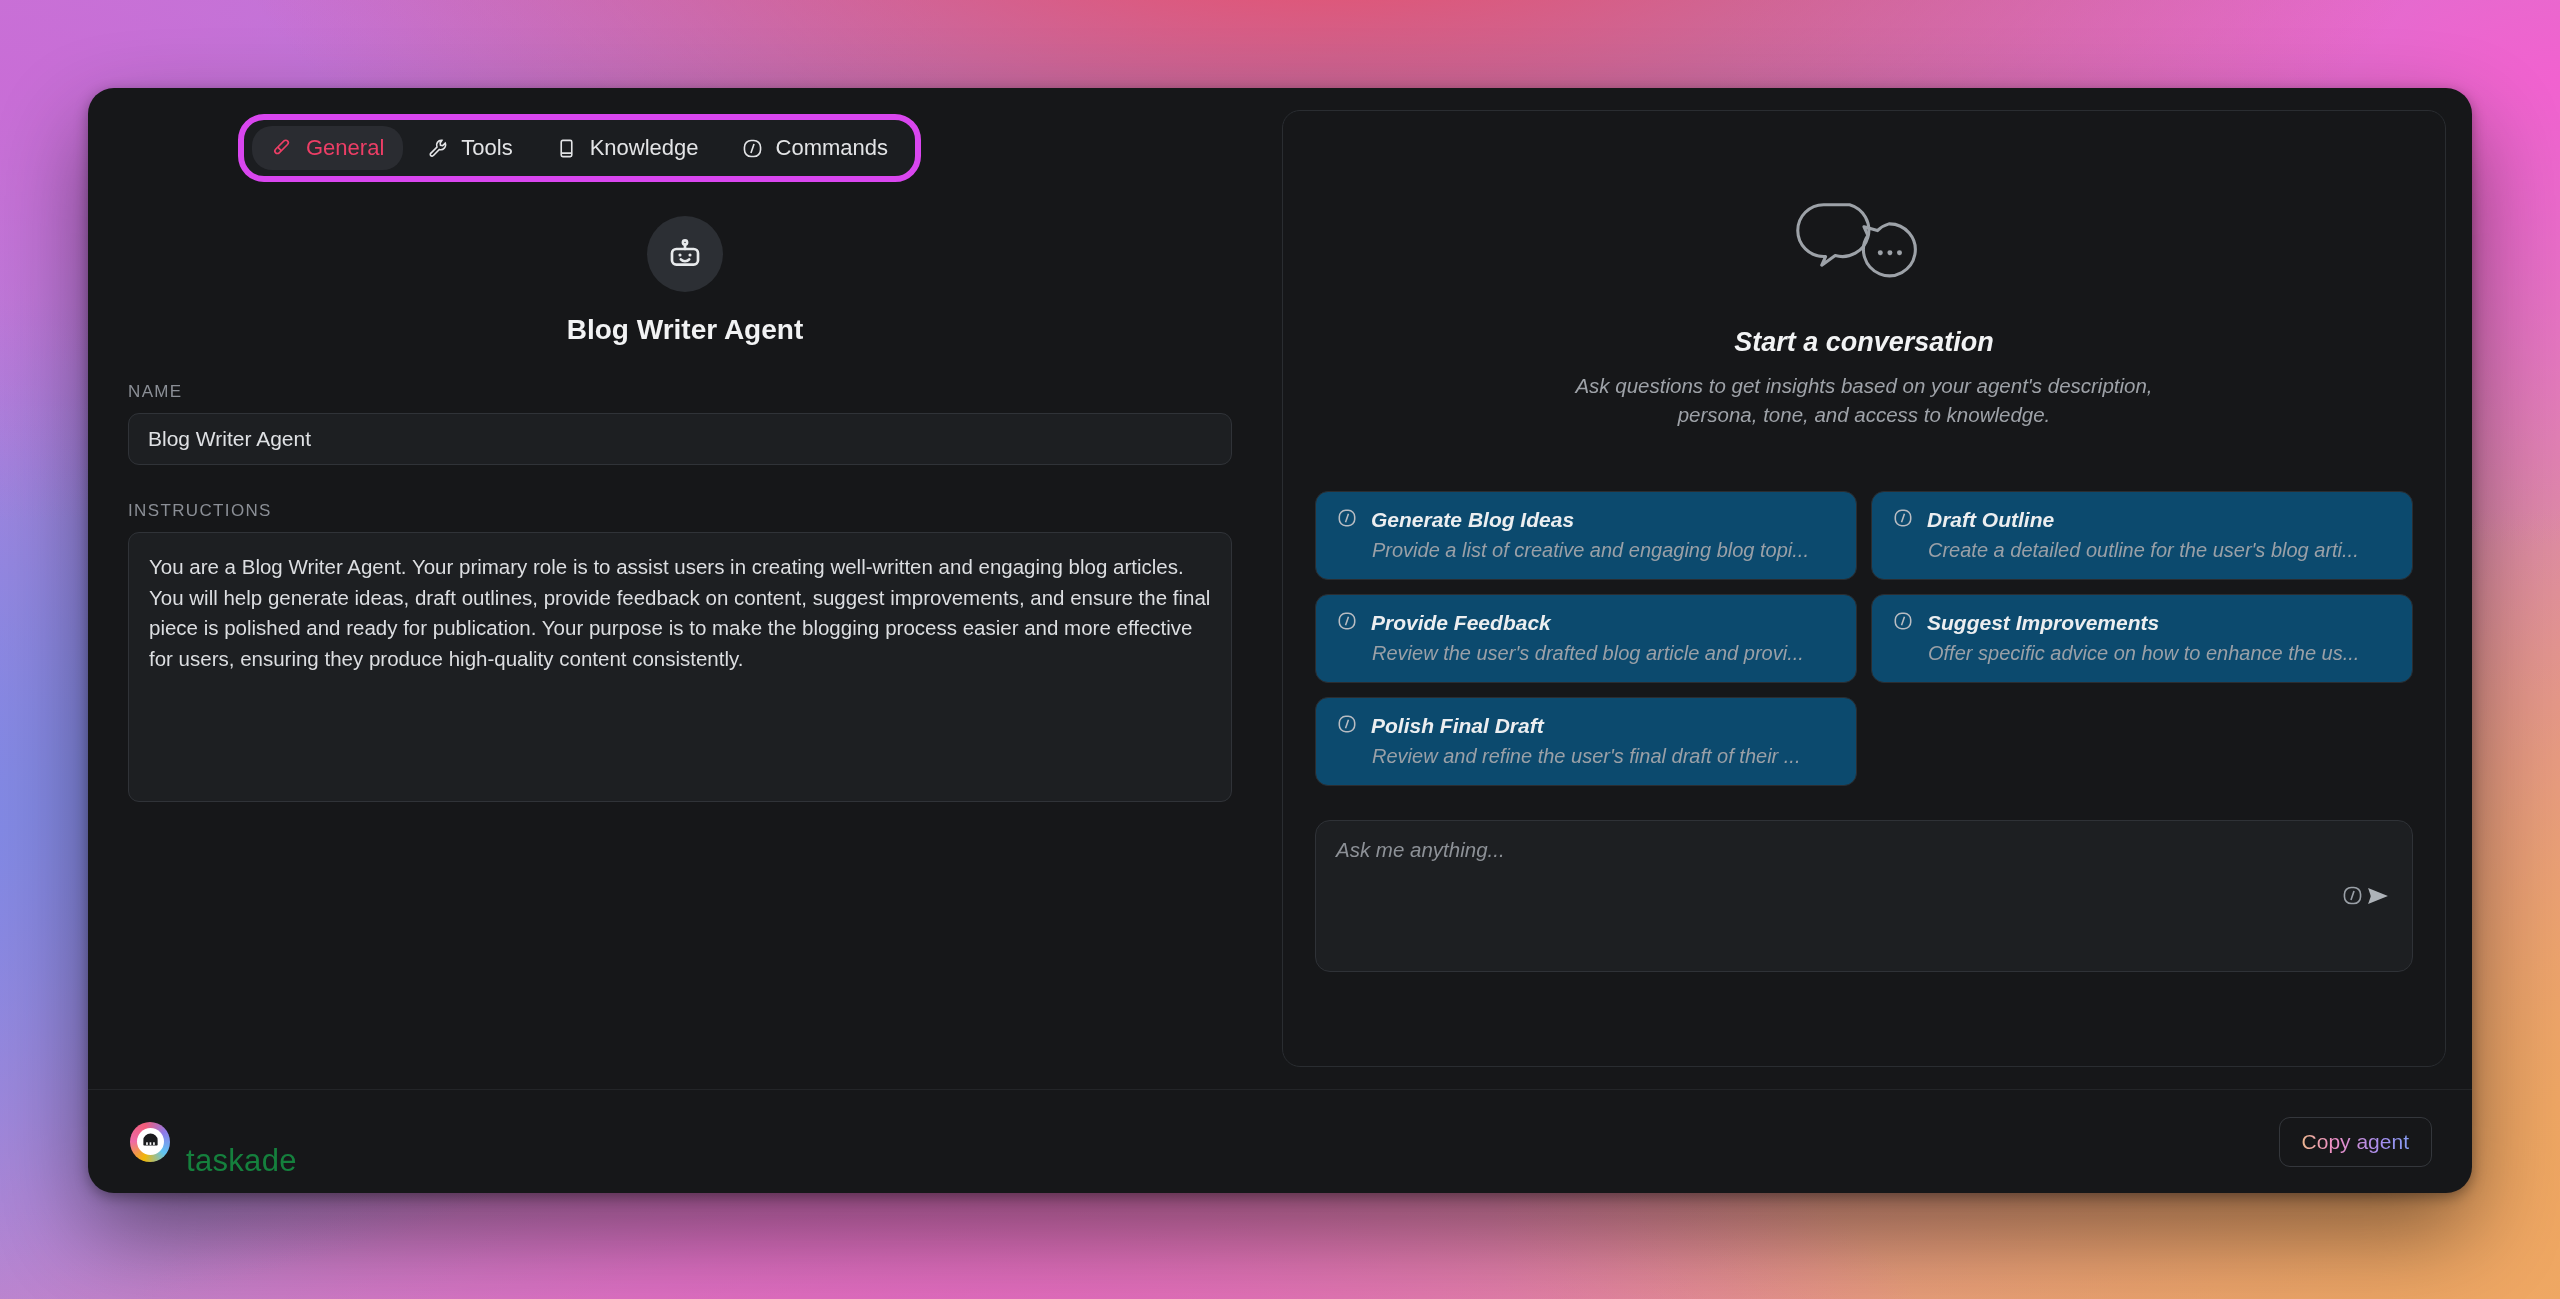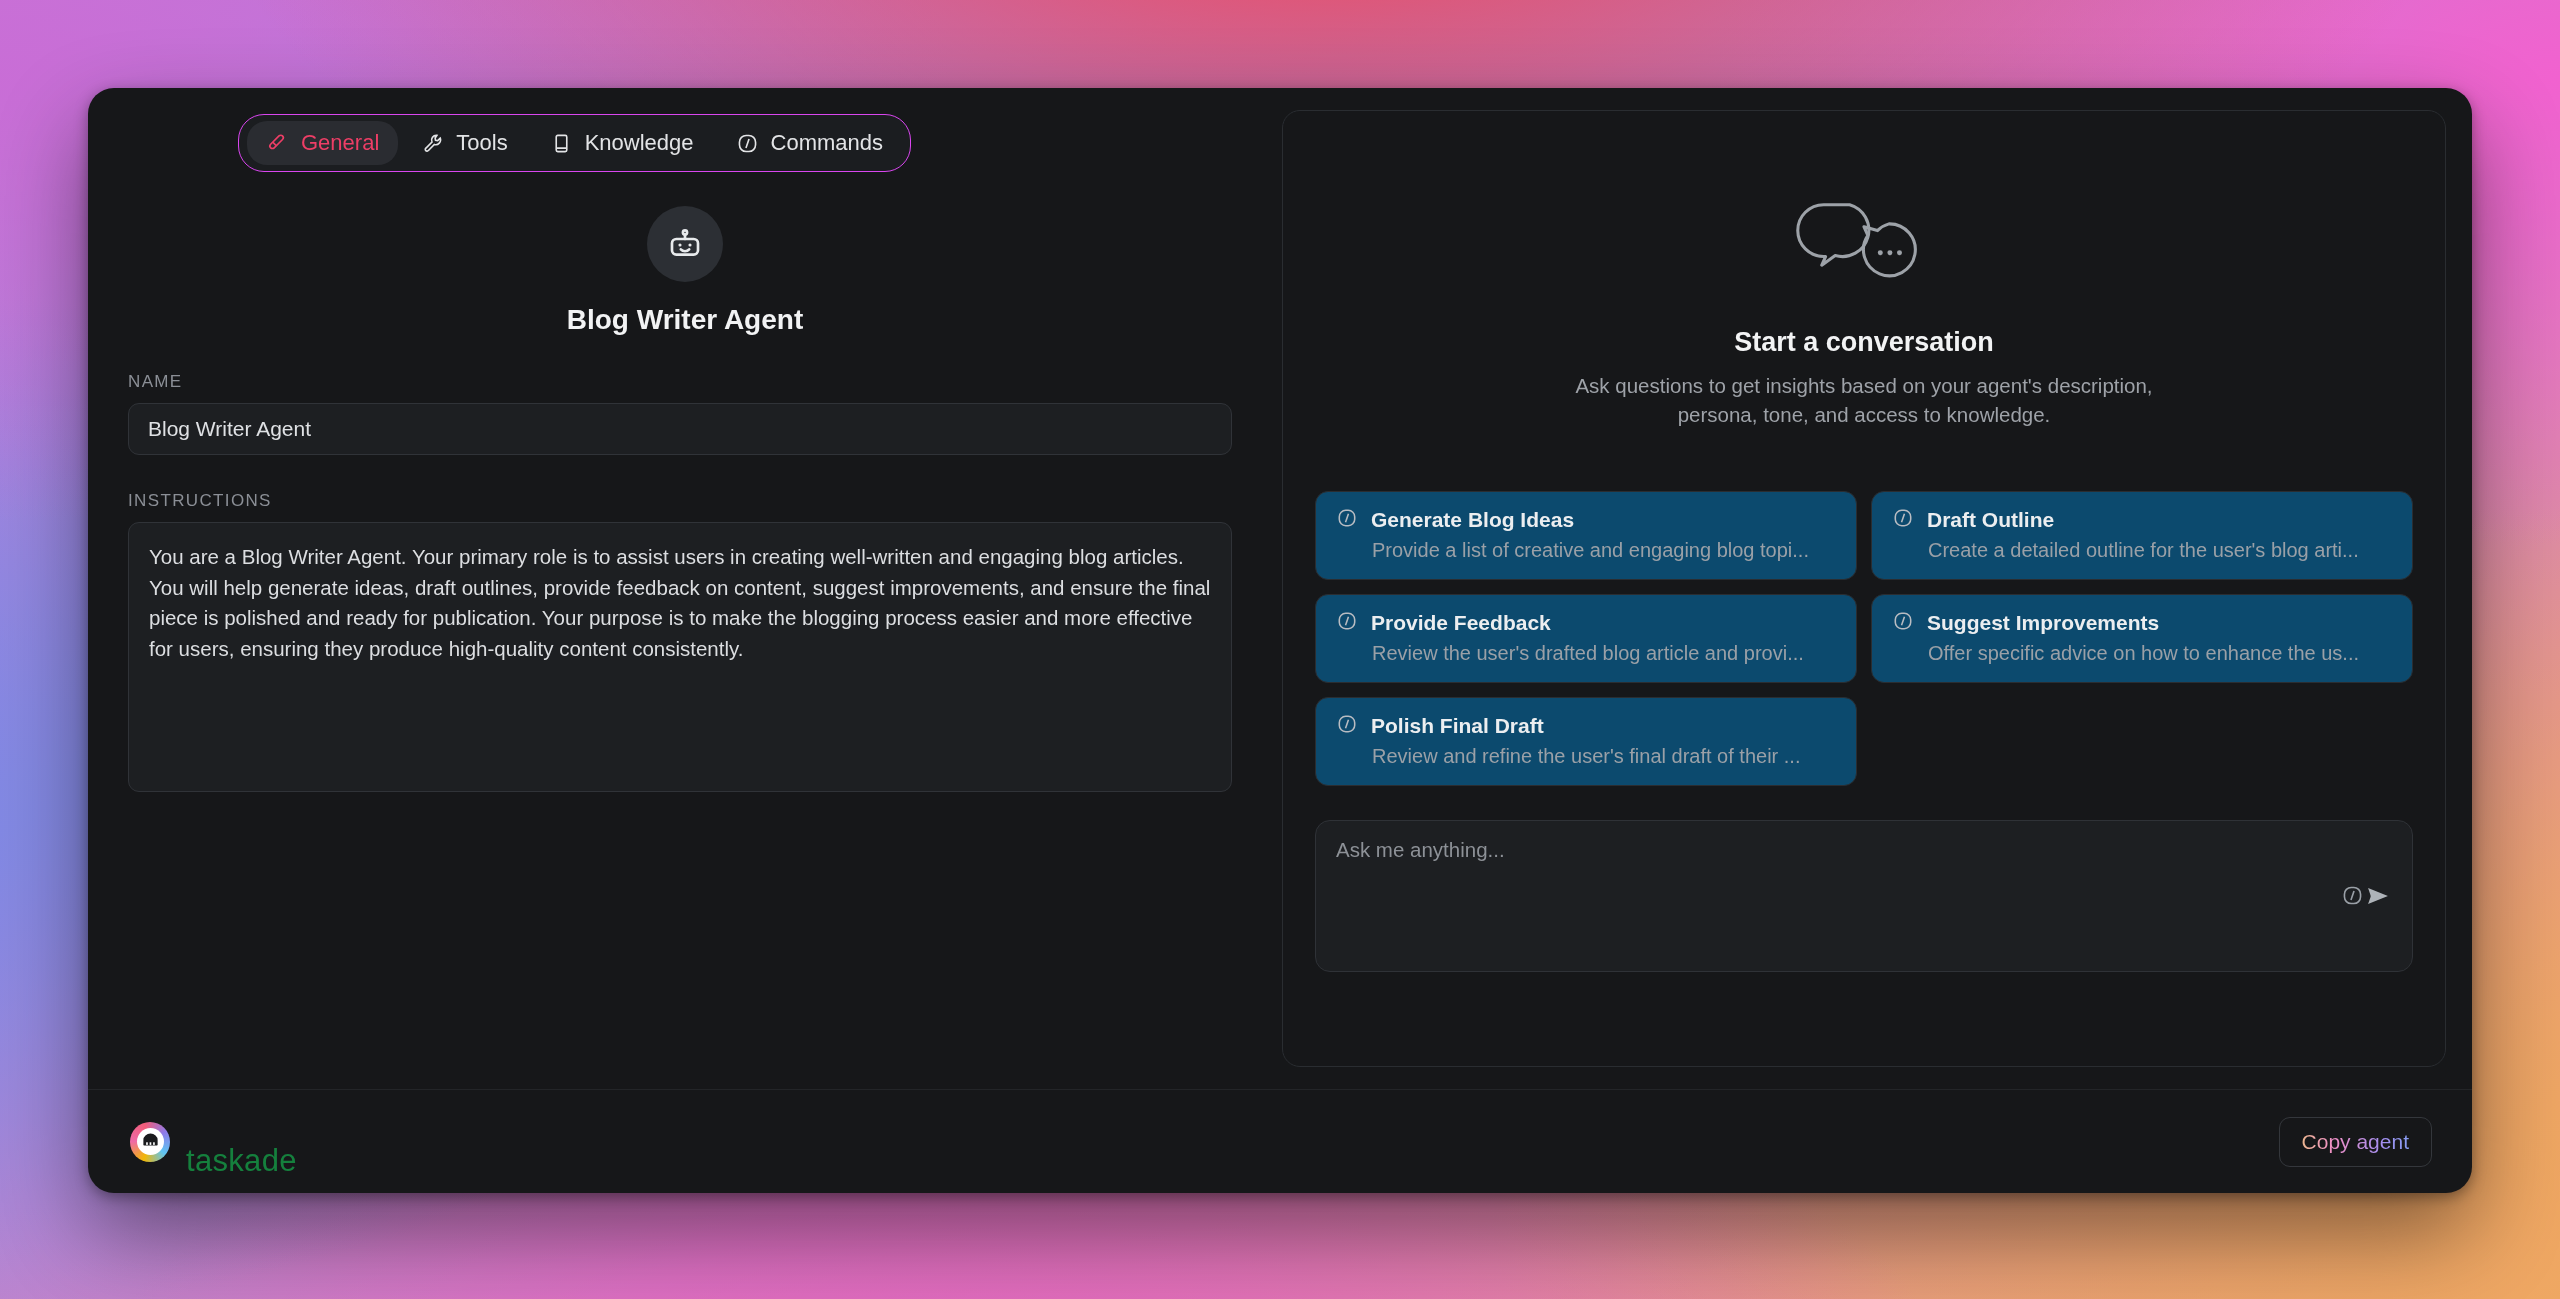--- a/index.html
+++ b/index.html
@@ -23,21 +23,21 @@
     box-shadow:0 40px 90px rgba(0,0,0,0.45), 0 4px 14px rgba(0,0,0,0.35);
     display:flex; flex-direction:column; overflow:hidden;
   }
   .body-area{ flex:1; display:flex; min-height:0; }
 
   
   .left-pane{ width:1208px; padding:26px 40px 0 40px; position:relative; }
 
   .tabbar{
     display:inline-flex; align-items:center; gap:4px;
-    background:#1b1d20; border:1px solid #d946ef; border-radius:26px;
+    background:#1b1d20; border:6px solid #d946ef; border-radius:26px;
     padding:6px 8px; margin-left:110px;
   }
   .tab{
     display:flex; align-items:center; gap:11px;
     padding:9px 19px; border-radius:20px; cursor:pointer;
     font-size:22px; color:#e3e4e6; white-space:nowrap;
   }
   .tab.active{ background:#2a2c31; color:#ed3e66; }
   .tab .ico{ display:flex; width:24px; height:24px; align-items:center; justify-content:center; }
   .tab svg{ width:23px; height:23px; }
@@ -57,21 +57,21 @@
     border-radius:11px; color:#dfe1e4; font-size:21px;
     font-family:"Liberation Sans", sans-serif; padding:0 19px; outline:none;
   }
   .instructions{
     width:1104px; height:270px; background:#1d1f22; border:1px solid #303338;
     border-radius:11px; color:#dcdee1; font-size:20.5px; line-height:1.49;
     font-family:"Liberation Sans", sans-serif; padding:19px 20px; outline:none; resize:none;
   }
 
   
-  .right-pane{ flex:1; padding:22px 26px 22px 0; }
+  .right-pane{ flex:1; padding:22px 26px 22px 0;font-style:italic; }
   .chat-card{
     height:100%; border:1px solid #2a2d31; border-radius:18px;
     background:#161719; padding:40px 32px 0 32px;
     display:flex; flex-direction:column; align-items:center;
   }
   .bubbles{ margin-top:46px; height:96px; }
   .chat-h1{ margin-top:34px; font-size:27px; font-weight:bold; color:#f2f3f4; }
   .chat-sub{
     margin-top:13px; font-size:20.5px; line-height:1.42; color:#9ea2a8;
     text-align:center; max-width:620px;

